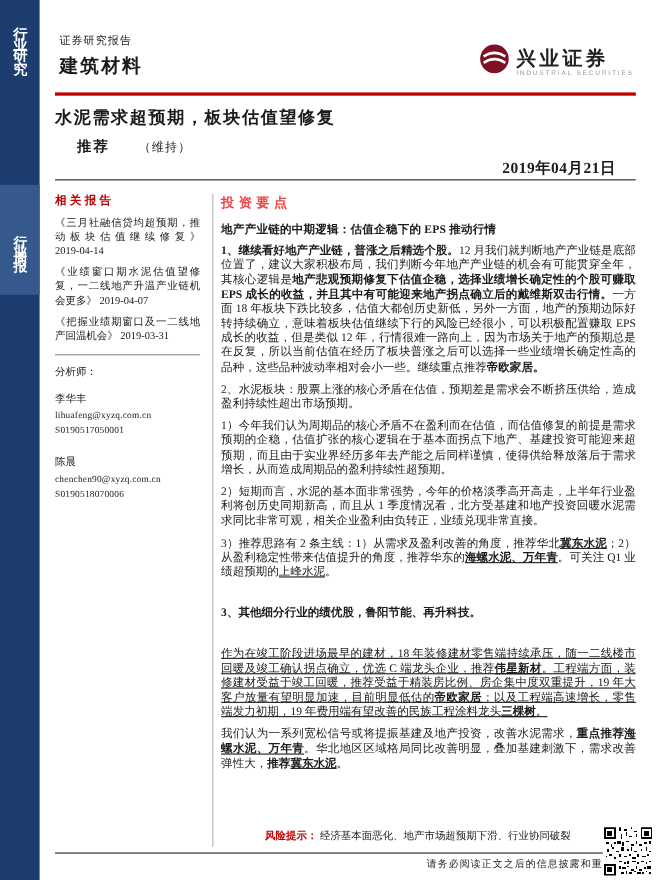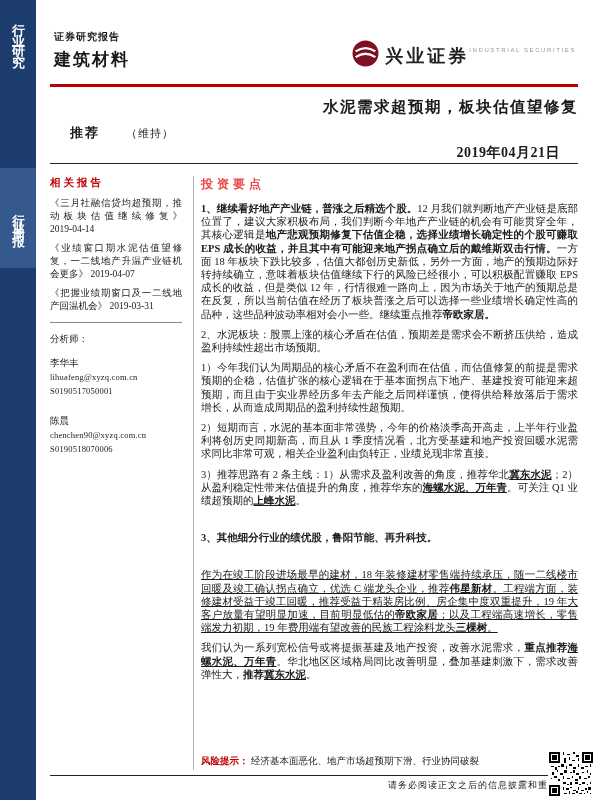--- a/index.html
+++ b/index.html
@@ -16,30 +16,30 @@
     color:#fff; font-weight:bold; font-size:13px;
   }
   .sidebar-top { position:absolute; top:14px; left:50%; transform:translateX(-50%); letter-spacing:10px; }
   .sidebar-box {
     position:absolute; top:168px; left:0; width:36px; height:100px;
     background:#35598c; display:flex; align-items:center; justify-content:center;
   }
   .sidebar-box .v-text { letter-spacing:7px; font-size:12.5px; }
 
   
-  .report-type { position:absolute; left:54px; top:30px; font-size:10px; font-weight:bold; letter-spacing:1px; }
+  .report-type { position:absolute; left:54px; top:30px; font-size:10px; font-weight:normal; letter-spacing:1px; }
   .industry    { position:absolute; left:54px; top:48px; font-size:17px; font-weight:bold; letter-spacing:2px; }
   .brand { position:absolute; right:24px; top:40px; display:flex; align-items:center; gap:6px; }
-  .brand-names { display:flex; flex-direction:row; align-items:flex-start; }
+  .brand-names { display:flex; flex-direction:column; align-items:flex-start; }
   .brand-name { font-size:18px; font-weight:bold; color:#222; letter-spacing:3px; line-height:20px; }
   .brand-sub  { font-size:6px; color:#999; letter-spacing:1.6px; margin-top:1px; font-family:"Liberation Sans",sans-serif; }
   .red-rule   { position:absolute; left:50px; right:22px; top:84px; height:2.5px; background:#c00000; }
 
   
-  .doc-title { position:absolute; left:50px; right:22px; top:97px; text-align:right; font-size:15.5px; font-weight:bold; letter-spacing:1.5px; }
+  .doc-title { position:absolute; left:50px; right:22px; top:97px; text-align:left; font-size:15.5px; font-weight:bold; letter-spacing:1.5px; }
   .rating-row { position:absolute; left:70px; top:124px; display:flex; align-items:baseline; }
   .rating-label { font-size:13px; font-weight:bold; margin-right:26px; letter-spacing:2px; }
   .rating-status { font-size:11px; letter-spacing:1px; }
   .date { position:absolute; right:40px; top:144px; font-size:14px; font-weight:bold; letter-spacing:0.5px; }
   .black-rule { position:absolute; left:50px; right:22px; top:163px; height:1px; background:#222; }
 
   
   .left-col { position:absolute; left:50px; top:176px; width:132px; font-size:9.5px; line-height:13px; text-align:justify; }
   .related-title { color:#c00000; font-weight:bold; font-size:10.5px; letter-spacing:3px; margin-bottom:8px; }
   .report-item { margin-bottom:6px; }
@@ -52,21 +52,21 @@
 
   
   .v-divider { position:absolute; left:193px; top:176px; bottom:30px; width:1px; background:#b5b5b5; }
   .right-col { position:absolute; left:201px; top:176px; width:377px; bottom:30px; }
   .section-title { color:#ef4444; font-weight:bold; font-size:12px; letter-spacing:4px; margin-bottom:9px; }
   .doc-heading { font-weight:bold; font-size:10.5px; margin-bottom:6px; letter-spacing:0.2px; }
   .para { font-size:10.5px; line-height:13.2px; text-align:justify; margin-bottom:7px; }
   .gap-lg { margin-top:24px; }
   .gap-md { margin-top:24px;text-decoration:underline; }
   .risk { position:absolute; left:0; right:0; bottom:2px; font-size:9.5px; line-height:13px; }
-  .risk-label { color:#c00000; font-weight:bold; }
+  .risk-label { color:#c00000; font-weight:bold;margin-left:40px; }
 
   
   .footer-rule { position:absolute; left:50px; right:22px; bottom:24px; height:1px; background:#222; }
   .footer-text { position:absolute; left:50px; right:22px; bottom:8px; text-align:right; font-size:9px; letter-spacing:1px;font-family:Liberation Serif, serif; }
   .qr { position:absolute; right:6px; bottom:3px; width:46px; height:46px; background:#fff; z-index:5; display:flex; align-items:center; justify-content:center; }
 </style>
 </head>
 <body>
 
 <div class="page">
@@ -134,26 +134,27 @@
       <div>陈晨</div>
       <div class="mono-ish">chenchen90@xyzq.com.cn</div>
       <div class="mono-ish">S0190518070006</div>
     </div>
   </div>
 
   <div class="v-divider"></div>
 
   <div class="right-col">
     <div class="section-title">投资要点</div>
+    <div class="doc-heading">地产产业链的中期逻辑：估值企稳下的 EPS 推动行情</div>
 
     <div class="para"><span style="font-weight: bold;">1、继续看好地产产业链，普涨之后精选个股。</span><span>12 月我们就判断地产产业链是底部位置了，建议大家积极布局，我们判断今年地产产业链的机会有可能贯穿全年，其核心逻辑是</span><span style="font-weight: bold;">地产悲观预期修复下估值企稳，选择业绩增长确定性的个股可赚取 EPS 成长的收益，并且其中有可能迎来地产拐点确立后的戴维斯双击行情。</span><span>一方面 18 年板块下跌比较多，估值大都创历史新低，另外一方面，地产的预期边际好转持续确立，意味着板块估值继续下行的风险已经很小，可以积极配置赚取 EPS 成长的收益，但是类似 12 年，行情很难一路向上，因为市场关于地产的预期总是在反复，所以当前估值在经历了板块普涨之后可以选择一些业绩增长确定性高的品种，这些品种波动率相对会小一些。继续重点推荐</span><span style="font-weight: bold;">帝欧家居。</span></div>
     <div class="para"><span style="font-weight: normal;">2、水泥板块：股票上涨的核心矛盾在估值，预期差是需求会不断挤压供给，造成盈利持续性超出市场预期。</span></div>
     <div class="para"><span>1）今年我们认为周期品的核心矛盾不在盈利而在估值，而估值修复的前提是需求预期的企稳，估值扩张的核心逻辑在于基本面拐点下地产、基建投资可能迎来超预期，而且由于实业界经历多年去产能之后同样谨慎，使得供给释放落后于需求增长，从而造成周期品的盈利持续性超预期。</span></div>
     <div class="para"><span>2）短期而言，水泥的基本面非常强势，今年的价格淡季高开高走，上半年行业盈利将创历史同期新高，而且从 1 季度情况看，北方受基建和地产投资回暖水泥需求同比非常可观，相关企业盈利由负转正，业绩兑现非常直接。</span></div>
-    <div class="para"><span>3）推荐思路有 2 条主线：1）从需求及盈利改善的角度，推荐华北</span><span style="font-weight: bold; text-decoration: underline;">冀东水泥</span><span>；2）从盈利稳定性带来估值提升的角度，推荐华东的</span><span style="font-weight: bold; text-decoration: underline;">海螺水泥、万年青</span><span>。可关注 Q1 业绩超预期的</span><span style="font-weight: bold; text-decoration: underline;">上峰水泥</span><span>。</span></div>
+    <div class="para"><span>3）推荐思路有 2 条主线：1）从需求及盈利改善的角度，推荐华北</span><span style="font-weight: bold; text-decoration: underline;">冀东水泥</span><span>；2）从盈利稳定性带来估值提升的角度，推荐华东的</span><span style="font-weight: bold; text-decoration: underline;">海螺水泥、万年青</span><span>。可关注 Q1 业绩超预期的</span><span style="font-weight: normal; text-decoration: underline;">上峰水泥</span><span>。</span></div>
     <div class="para gap-lg"><span style="font-weight: bold;">3、其他细分行业的绩优股，鲁阳节能、再升科技。</span></div>
     <div class="para gap-md"><span>作为在竣工阶段进场最早的建材，18 年装修建材零售端持续承压，随一二线楼市回暖及竣工确认拐点确立，优选 C 端龙头企业，推荐</span><span style="font-weight: bold; text-decoration: underline;">伟星新材</span><span>。工程端方面，装修建材受益于竣工回暖，推荐受益于精装房比例、房企集中度双重提升，19 年大客户放量有望明显加速，目前明显低估的</span><span style="font-weight: bold; text-decoration: underline;">帝欧家居</span><span>；以及工程端高速增长，零售端发力初期，19 年费用端有望改善的民族工程涂料龙头</span><span style="font-weight: bold; text-decoration: underline;">三棵树</span><span>。</span></div>
     <div class="para"><span>我们认为一系列宽松信号或将提振基建及地产投资，改善水泥需求，</span><span style="font-weight: bold;">重点推荐</span><span style="font-weight: bold; text-decoration: underline;">海螺水泥、万年青</span><span>。华北地区区域格局同比改善明显，叠加基建刺激下，需求改善弹性大，</span><span style="font-weight: bold;">推荐</span><span style="font-weight: bold; text-decoration: underline;">冀东水泥</span><span>。</span></div>
 
     <div class="risk">
       <span class="risk-label">风险提示：</span>
       <span>经济基本面恶化、地产市场超预期下滑、行业协同破裂</span>
     </div>
   </div>
 

